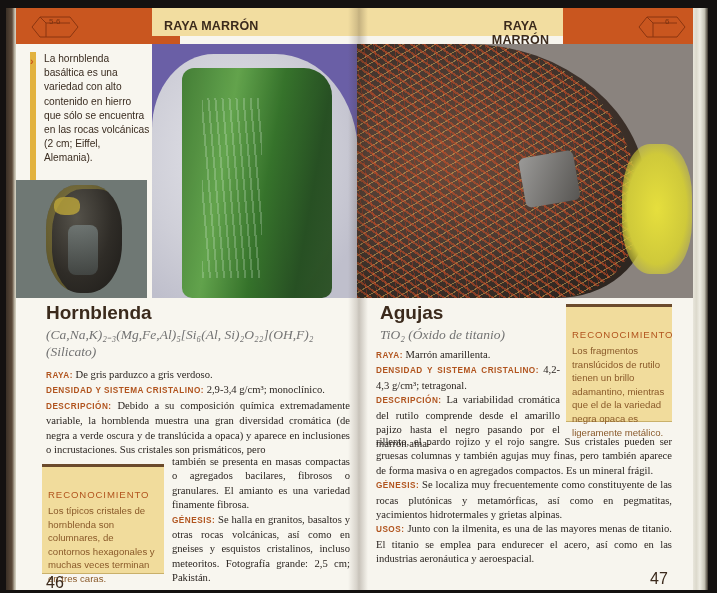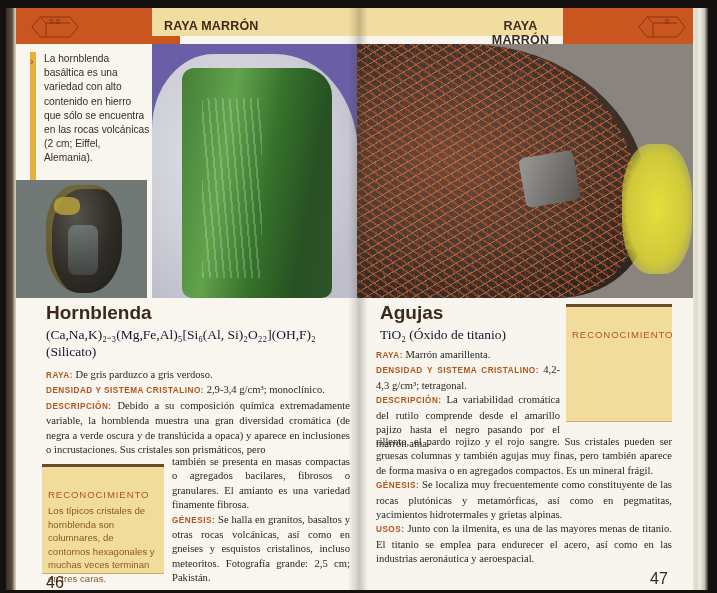--- a/index.html
+++ b/index.html
@@ -66,21 +66,21 @@
       repeating-linear-gradient(-30deg, rgba(230,180,90,0.5) 0 1px, transparent 1px 8px),
       repeating-linear-gradient(80deg, rgba(190,60,30,0.4) 0 1px, transparent 1px 10px);
     border-radius: 0 60% 30% 0; }
   .photo-big-right .yellow { position: absolute; left: 265px; top: 100px; width: 70px; height: 130px;
     background: radial-gradient(ellipse, #e6df3d 0, #cfc93a 60%, rgba(200,200,60,0) 100%); border-radius: 40%; }
   .photo-big-right .grey-xtal { position: absolute; left: 165px; top: 110px; width: 55px; height: 50px;
     background: linear-gradient(120deg, #9b9a98, #575552); border-radius: 6px; transform: rotate(-10deg); }
 
   
   .mineral-title { position: absolute; font-family: "Liberation Sans", sans-serif; font-size: 19px; font-weight: bold; color: #3b2a1c; }
-  .formula { position: absolute; font-family: "Liberation Serif", serif; font-size: 13.5px; color: #0f172a; line-height: 17px; }
+  .formula { position: absolute; font-family: "Liberation Serif", serif; font-style: italic; font-size: 13.5px; color: #737373; line-height: 17px; }
 
   .props { position: absolute; font-family: "Liberation Serif", serif; font-size: 10.6px; line-height: 14.4px; color: #2a2420; text-align: justify; }
   .props .lbl { font-family: "Liberation Sans", sans-serif; font-size: 8.2px; font-weight: bold; color: #b1541e; letter-spacing: 0.5px; text-transform: uppercase; }
   .props .row { display: block; }
 
   .recon-box { position: absolute; background: #f1dc9c; border-top: 3px solid #6b4a2c; border-bottom: 1px solid #c9b06a; padding: 22px 6px 6px 6px; }
   .recon-box h4 { font-family: "Liberation Sans", sans-serif; font-size: 9.6px; font-weight: normal; letter-spacing: 0.9px; color: #b1541e; text-transform: uppercase; margin-bottom: 4px; }
   .recon-box p { font-family: "Liberation Sans", sans-serif; font-size: 9.6px; line-height: 13.6px; color: #8a5a2a; }
 
   .page-num { position: absolute; font-family: "Liberation Sans", sans-serif; font-size: 16px; color: #3b2a1c; }
@@ -166,20 +166,21 @@
       <div class="needles"></div>
       <div class="grey-xtal"></div>
       <div class="yellow"></div>
     </div>
 
     <div class="mineral-title" style="left:23px;top:294px;">Agujas</div>
     <div class="formula" style="left:23px;top:318px;width:190px;">TiO₂ (Óxido de titanio)</div>
 
     <div class="recon-box" style="left:209px;top:296px;width:106px;height:118px;">
       <h4>Reconocimiento</h4>
+      <p>Los fragmentos translúcidos de rutilo tienen un brillo adamantino, mientras que el de la variedad negra opaca es ligeramente metálico.</p>
     </div>
 
     <div class="props" style="left:19px;top:340px;width:184px;">
       <span class="row"><span class="lbl">Raya:</span> <span>Marrón amarillenta.</span></span>
       <span class="row"><span class="lbl">Densidad y sistema cristalino:</span> <span>4,2-4,3 g/cm³; tetragonal.</span></span>
       <span class="row"><span class="lbl">Descripción:</span> <span>La variabilidad cromática del rutilo comprende desde el amarillo pajizo hasta el negro pasando por el marrón ama-</span></span>
     </div>
 
     <div class="props" style="left:19px;top:427px;width:296px;">
       <span class="row">rillento, el pardo rojizo y el rojo sangre. Sus cristales pueden ser gruesas columnas y también agujas muy finas, pero también aparece de forma masiva o en agregados compactos. Es un mineral frágil.</span>

